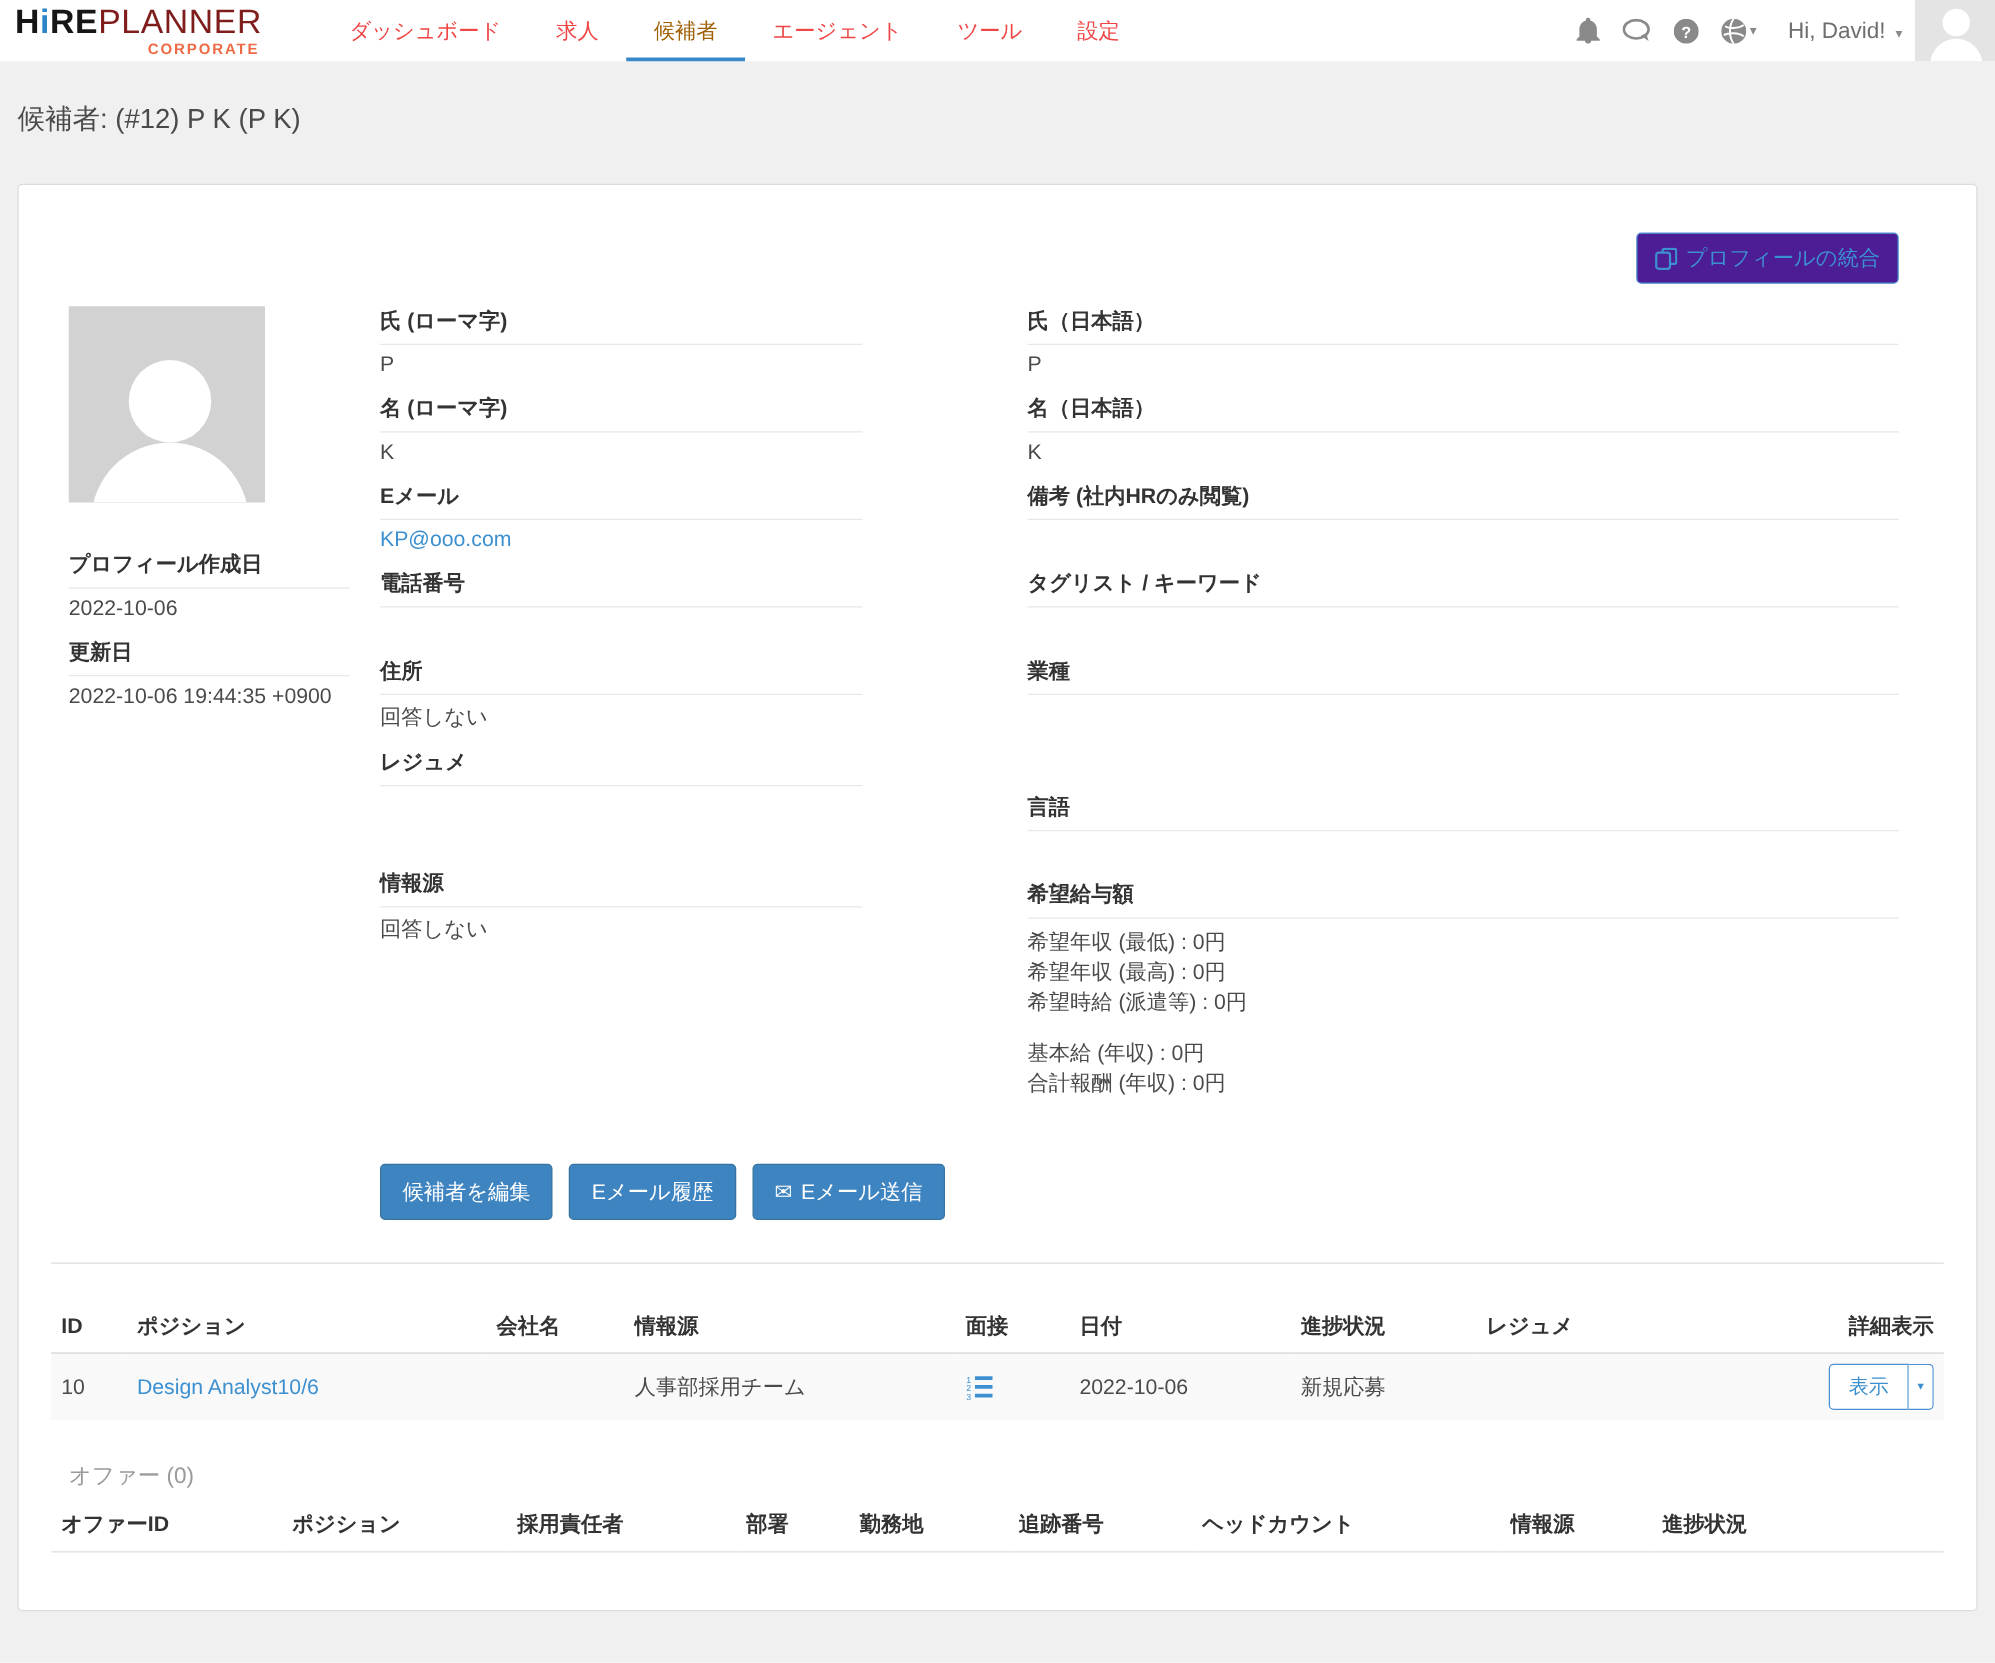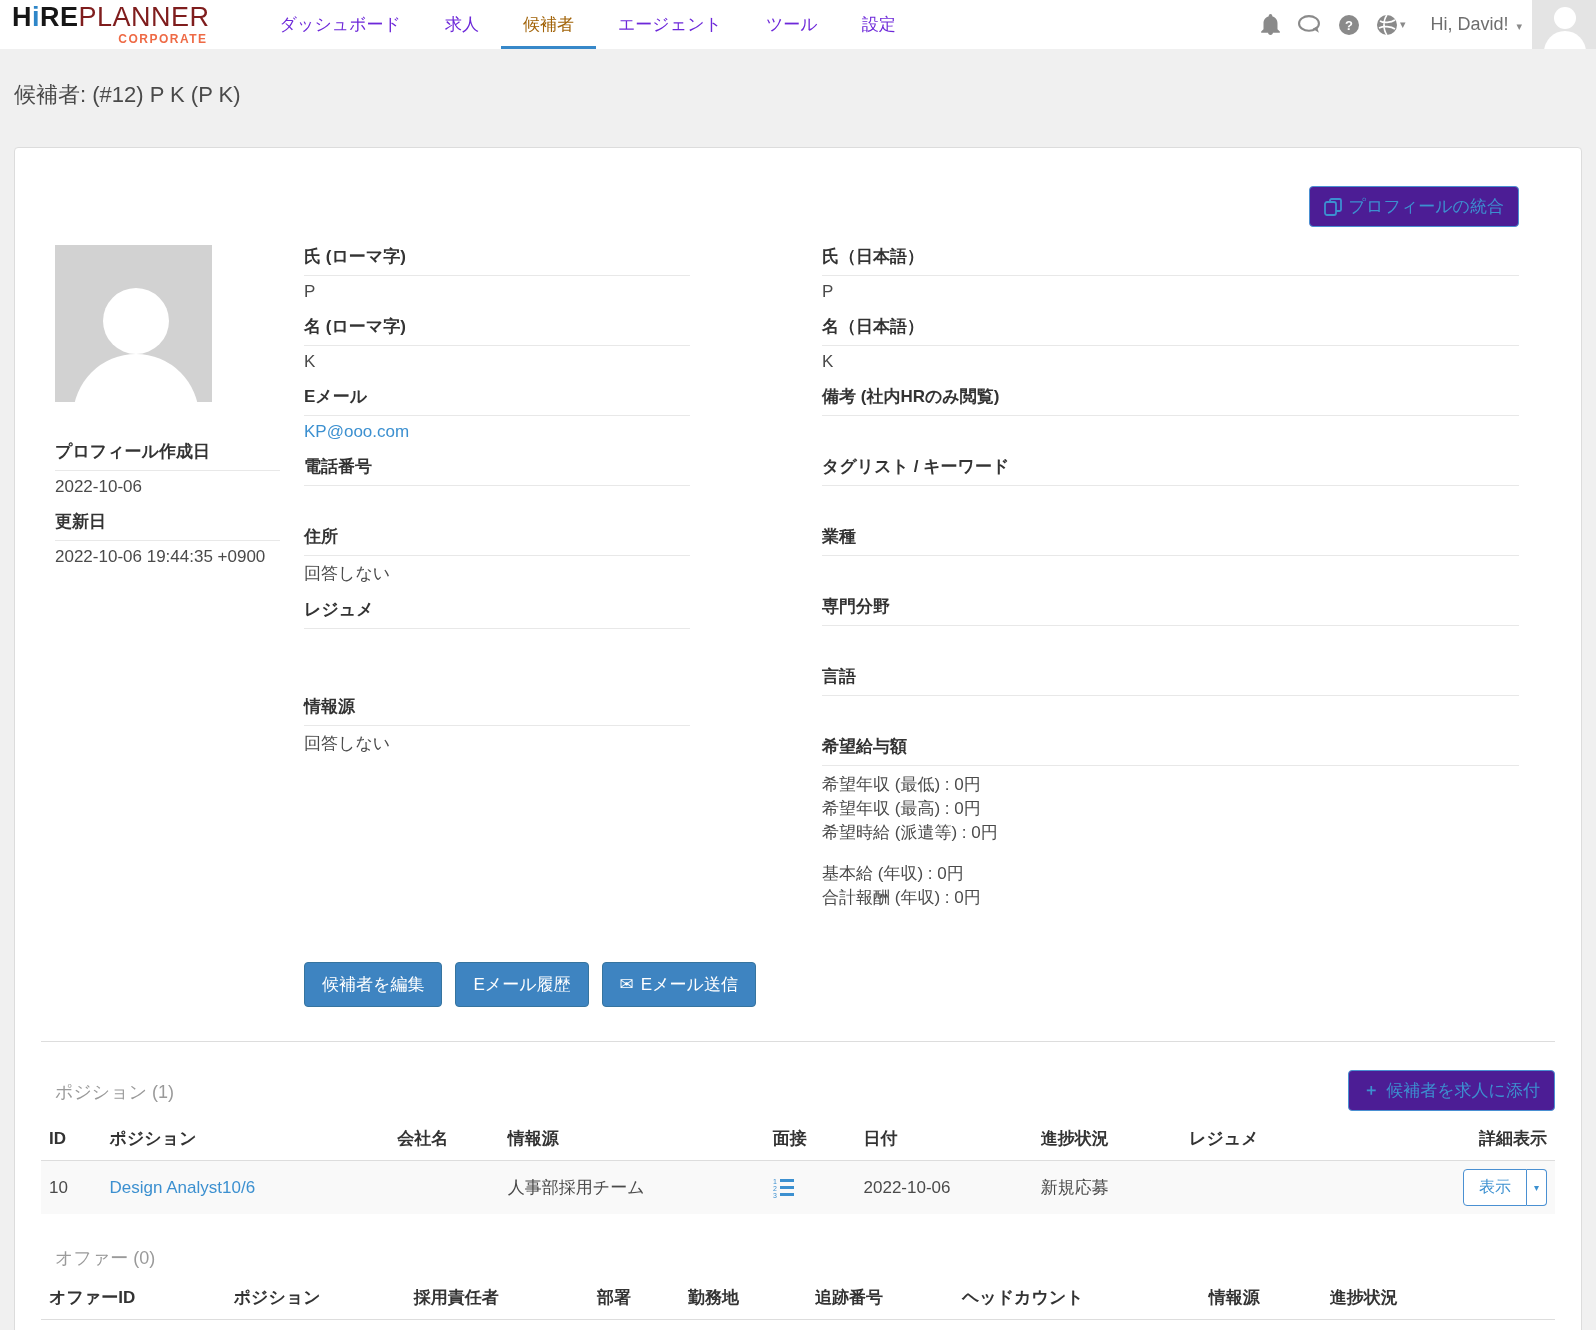--- a/index.html
+++ b/index.html
@@ -11,21 +11,21 @@
   }
   
   .navbar { background:#fff; height:49px; display:flex; align-items:stretch; position:relative; }
   .logo { display:flex; flex-direction:column; justify-content:center; padding:0 0 0 12px; line-height:1; }
   .logo-row1 { font-size:27px; letter-spacing:.5px; }
   .logo-h, .logo-re { font-weight:bold; color:#161616; }
   .logo-i { font-weight:bold; color:#2e86c8; }
   .logo-planner { color:#7f1d1d; font-weight:400; }
   .logo-row2 { font-size:12px; font-weight:bold; letter-spacing:1.5px; color:#ee6a45; text-align:right; margin-top:2px; padding-right:2px; }
   .nav-items { display:flex; align-items:stretch; margin-left:48px; }
-  .nav-item { display:flex; align-items:center; padding:0 22px; color:#6d28d9; font-size:17px; cursor:pointer; }
+  .nav-item { display:flex; align-items:center; padding:0 22px; color:#ef4444; font-size:17px; cursor:pointer; }
   .nav-item.active { color:#a16207; border-bottom:3px solid #3788c9; padding-top:3px; }
   .nav-right { margin-left:auto; display:flex; align-items:center; }
   .nav-icon { margin:0 9px; display:flex; align-items:center; cursor:pointer; }
   .caret { font-size:11px; color:#8a8a8a; margin-left:3px; }
   .greeting { color:#6e6e6e; font-size:18px; margin:0 10px 0 16px; cursor:pointer; }
   .topavatar { width:64px; height:49px; background:#e4e4e4; overflow:hidden; position:relative; cursor:pointer; }
   
   .title-band { padding:31px 14px 37px; }
   .page-title { font-size:22px; color:#4a4a4a; font-weight:400; }
   
@@ -208,21 +208,20 @@
         </div>
         <div class="field">
           <div class="field-label">タグリスト / キーワード</div>
           <div class="field-value"></div>
         </div>
         <div class="field">
           <div class="field-label">業種</div>
           <div class="field-value"></div>
         </div>
         <div class="field">
-          <div class="field-label">専門分野</div>
           <div class="field-value"></div>
         </div>
         <div class="field">
           <div class="field-label">言語</div>
           <div class="field-value"></div>
         </div>
         <div class="field">
           <div class="field-label">希望給与額</div>
           <div class="salary-lines">
             <div>希望年収 (最低) : 0円</div>
@@ -248,27 +247,20 @@
         </button>
       <button class="btn-solid">
           <span>✉</span>
           <span>Eメール送信</span>
         </button>
     </div>
   </div>
 
   <hr class="divider">
 
-  <div class="section-head">
-    <div class="section-title">ポジション (1)</div>
-    <button class="btn-outline">
-      <span class="plus">＋</span>
-      <span>候補者を求人に添付</span>
-    </button>
-  </div>
 
   <table>
     <colgroup>
       <col style="width:4%">
         <col style="width:19%">
         <col style="width:7.3%">
         <col style="width:17.5%">
       <col style="width:6%">
         <col style="width:11.7%">
         <col style="width:9.8%">

